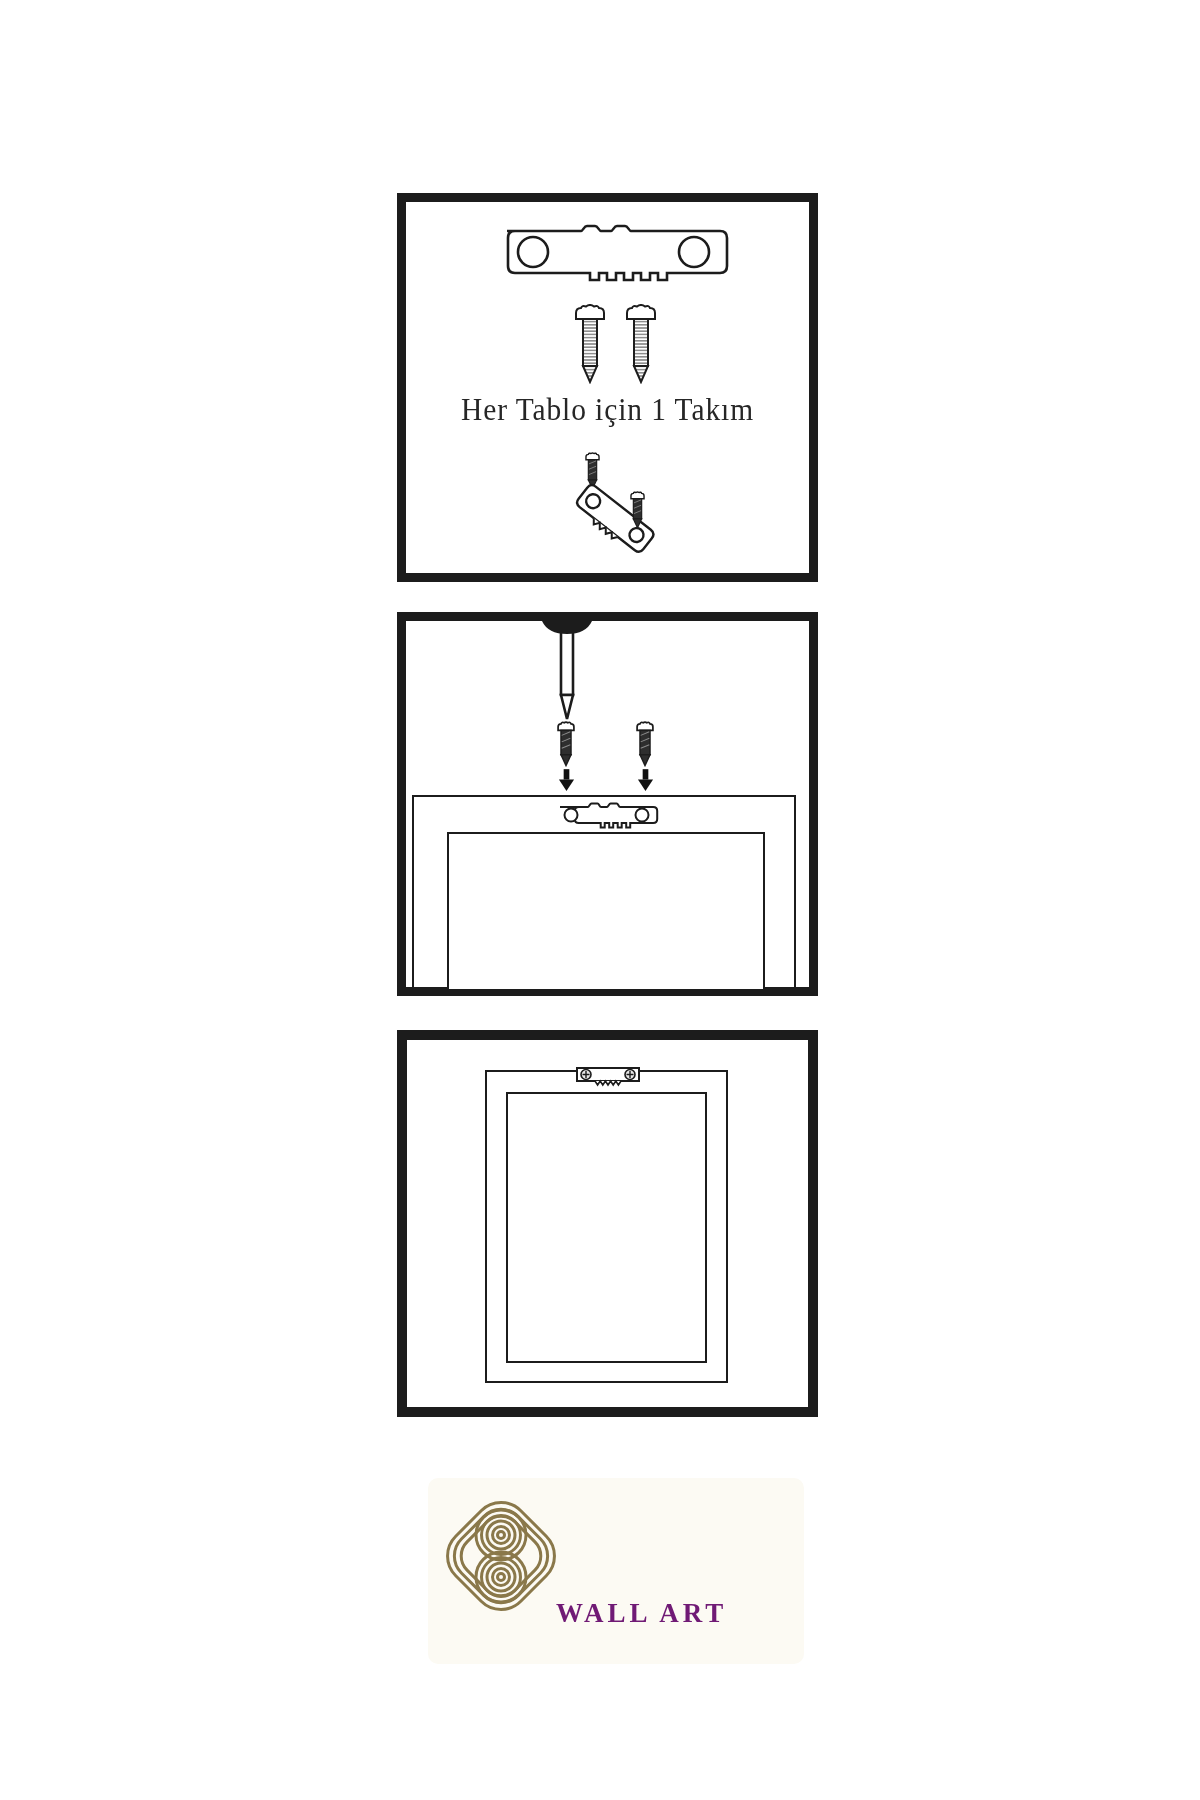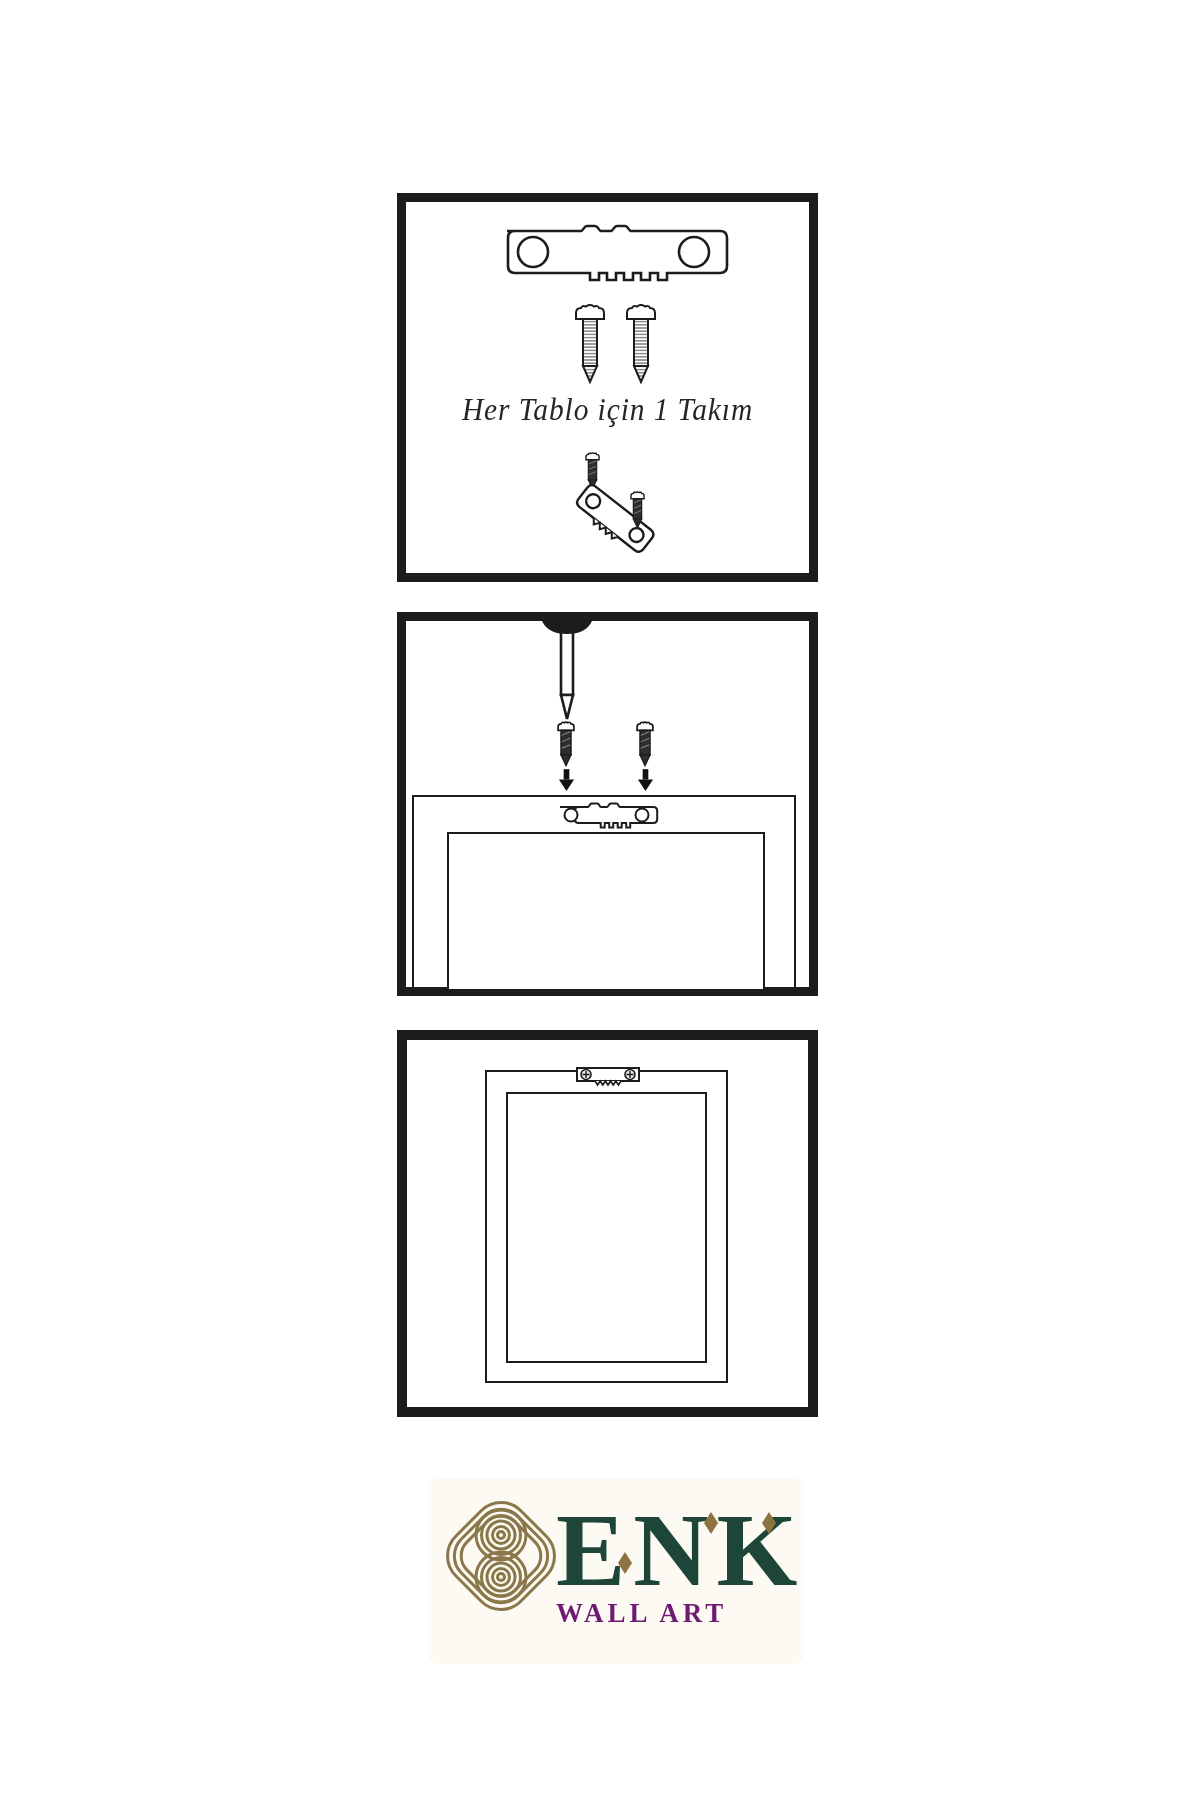--- a/index.html
+++ b/index.html
@@ -4,21 +4,21 @@
 <style>
   html,body{margin:0;padding:0;}
   body{
     width:1200px;height:1800px;position:relative;background:#ffffff;
     font-family:"Liberation Serif", serif;overflow:hidden;
   }
   .panel{
     position:absolute;left:397px;width:421px;
     border:9px solid #1c1c1c;background:#ffffff;box-sizing:border-box;
   }
-  #panel-kit{top:193px;height:389px;font-style:italic;}
+  #panel-kit{top:193px;height:389px;}
   #panel-mount{top:612px;height:384px;}
   #panel-hang{top:1030px;height:387px;border-width:10px;}
   .abs{position:absolute;}
   .caption{
     position:absolute;left:0;top:189px;width:100%;
     text-align:center;font-size:32px;color:#262626;letter-spacing:1px;
     transform:scaleX(0.92);white-space:nowrap;
   }
   
   .frame-back-outer{
@@ -187,21 +187,15 @@
       <circle cx="55" cy="47" r="8.5"></circle>
       <circle cx="55" cy="47" r="3.5"></circle>
       <circle cx="55" cy="89" r="25"></circle>
       <circle cx="55" cy="89" r="19.5"></circle>
       <circle cx="55" cy="89" r="14"></circle>
       <circle cx="55" cy="89" r="8.5"></circle>
       <circle cx="55" cy="89" r="3.5"></circle>
     </g>
   </svg>
 
-  <div class="brand">
-    <span>ENK</span>
-    <span class="diamond" id="diamond-1"></span>
-    <span class="diamond" id="diamond-2"></span>
-    <span class="diamond" id="diamond-3"></span>
-  </div>
 
   <div class="tagline">WALL ART</div>
 </div>
 
 </body></html>

